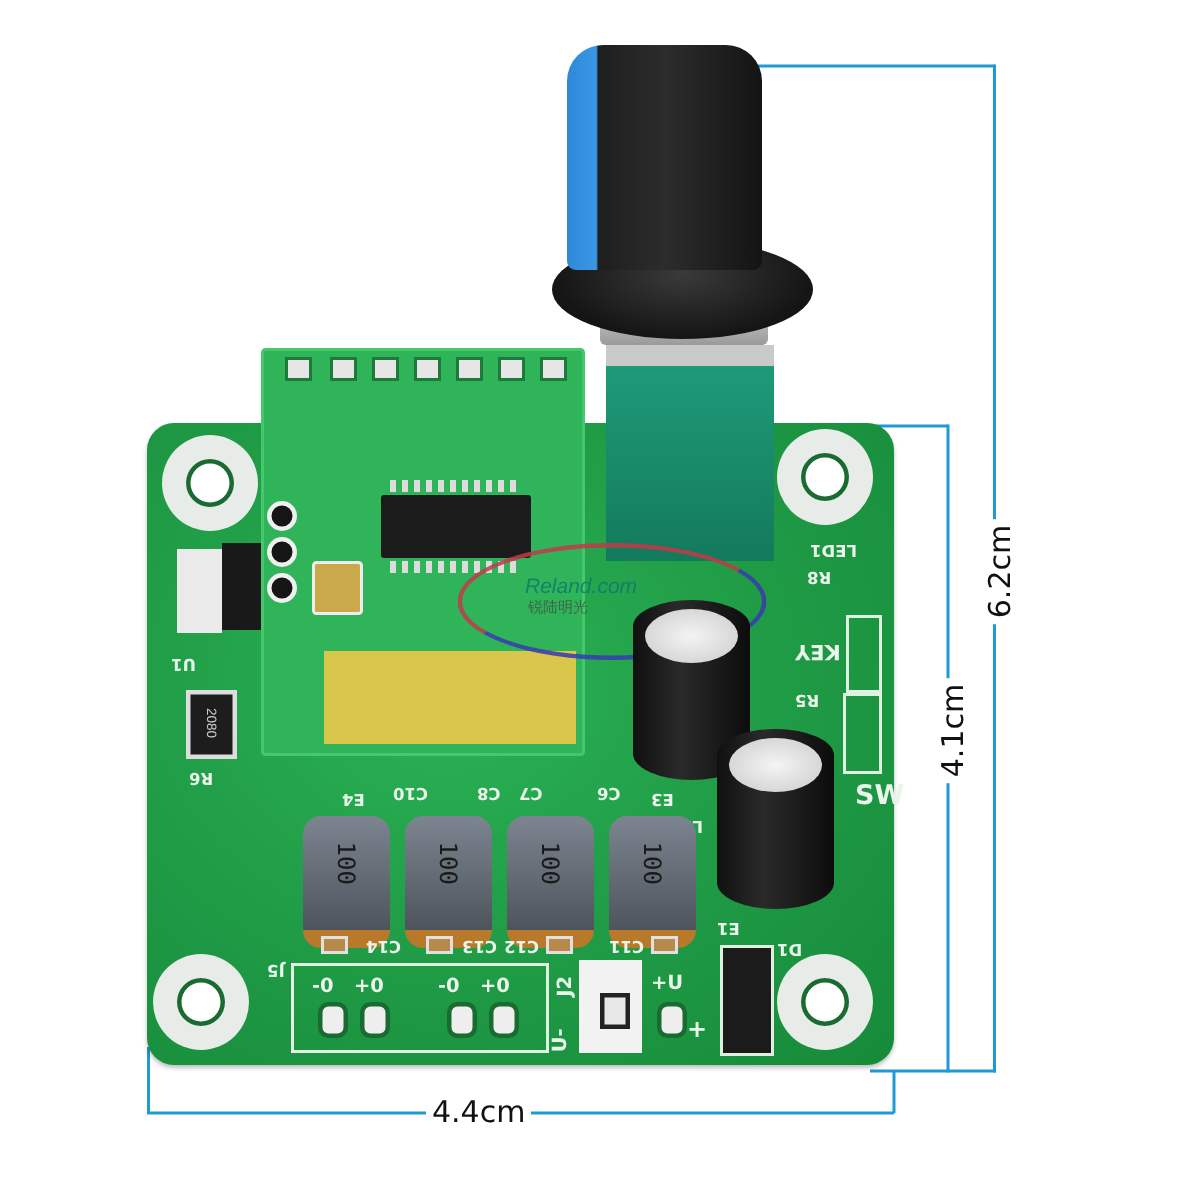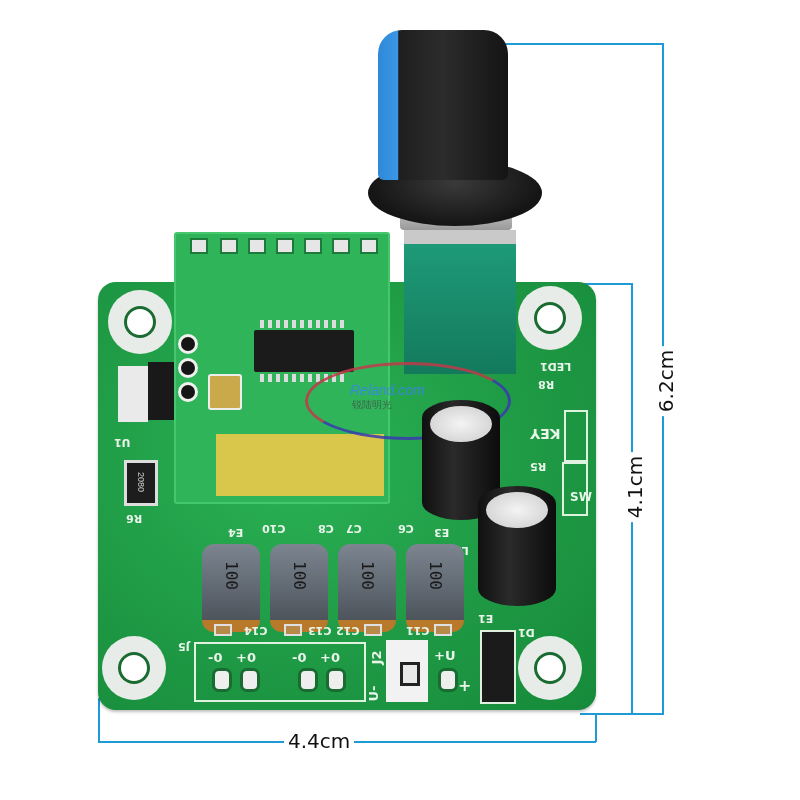--- a/index.html
+++ b/index.html
@@ -41,21 +41,21 @@
   .smd { position:absolute; width:14px; height:8px; background:#b88a4a; border:2px solid #e0e0e0; }
   .term-pad { position:absolute; width:14px; height:18px; border-radius:7px; background:#eeeeee; border:3px solid #1a6b32; }
   .diode { position:absolute; left:480px; top:630px; width:32px; height:70px; background:#1b1b1b; border:2px solid #e0f0e0; }
   .u1 { position:absolute; left:148px; top:362px; width:48px; height:58px; background:#191919; }
   .u1-tab { position:absolute; left:118px; top:366px; width:30px; height:56px; background:#eaeaea; }
   .r6 { position:absolute; left:124px; top:460px; width:28px; height:40px; background:#1d1d1d; border:3px solid #ddd; }
   .r6 span { display:block; color:#ccc; font-size:9px; transform:rotate(90deg); margin-top:14px; text-align:center; }
 
   
   .wm-ring { position:absolute; left:305px; top:362px; width:200px; height:72px; border-radius:50%; border:3px solid #c23a4a; border-right-color:#3a3ab0; border-bottom-color:#3a3ab0; opacity:0.85; }
-  .wm-text { position:absolute; left:350px; top:382px; color:#3b82f6; font-family:"Liberation Sans", sans-serif; font-size:14px; font-style:italic; opacity:0.8; }
+  .wm-text { position:absolute; left:350px; top:382px; color:#0f766e; font-family:"Liberation Sans", sans-serif; font-size:14px; font-style:italic; opacity:0.8; }
   .wm-sub { position:absolute; left:352px; top:398px; color:#444; font-size:10px; opacity:0.7; }
 </style>
 </head>
 <body>
 
 <div class="dim-line" style="left:505px;top:43px;width:158px;height:2px;"></div>
 <div class="dim-line" style="left:662px;top:43px;width:2px;height:672px;"></div>
 <div class="dim-line" style="left:576px;top:283px;width:56px;height:2px;"></div>
 <div class="dim-line" style="left:631px;top:283px;width:2px;height:432px;"></div>
 <div class="dim-line" style="left:580px;top:713px;width:84px;height:2px;"></div>
@@ -113,21 +113,21 @@
     <div class="ecap-top"></div>
   </div>
 <div class="ecap" style="left:478px;top:486px;">
     <div class="ecap-top"></div>
   </div>
 
 <div class="silk silk-flip" style="left:540px;top:360px;">LED1</div>
 <div class="silk silk-flip" style="left:538px;top:378px;">R8</div>
 <div class="silk silk-flip" style="left:530px;top:426px;font-size:14px;">KEY</div>
 <div class="silk silk-flip" style="left:530px;top:460px;">R5</div>
-<div class="silk" style="left:570px;top:490px;font-size:12px;">SW</div>
+<div class="silk" style="left:570px;top:520px;font-size:18px;">SW</div>
 <div class="silk-box" style="left:564px;top:410px;width:20px;height:48px;"></div>
 <div class="silk-box" style="left:562px;top:462px;width:22px;height:50px;"></div>
 
 <div class="silk silk-flip" style="left:228px;top:526px;">E4</div>
 <div class="silk silk-flip" style="left:262px;top:522px;">C10</div>
 <div class="silk silk-flip" style="left:318px;top:522px;">C8</div>
 <div class="silk silk-flip" style="left:346px;top:522px;">C7</div>
 <div class="silk silk-flip" style="left:398px;top:522px;">C6</div>
 <div class="silk silk-flip" style="left:434px;top:526px;">E3</div>
 <div class="silk silk-flip" style="left:454px;top:544px;">L1</div>

